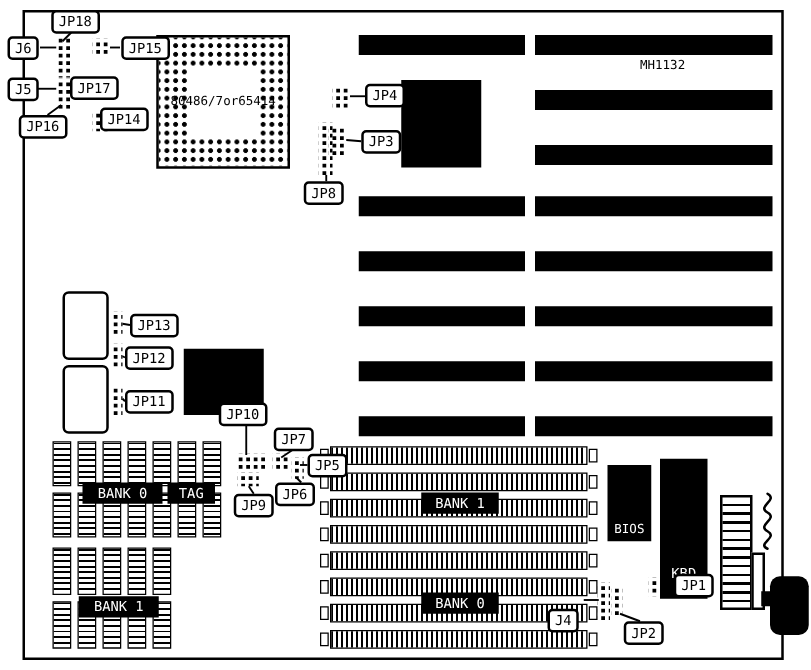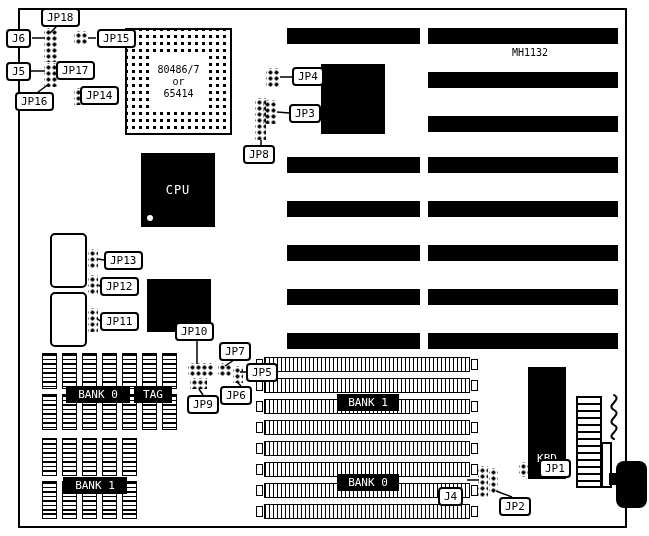--- a/index.html
+++ b/index.html
@@ -13,21 +13,21 @@
              border-radius:4px; font-size:11px; line-height:13px; padding:1px 4px;
              white-space:nowrap; }
   .pins { position:absolute; z-index:1;
           background-image: radial-gradient(circle, #000 1.6px, transparent 1.9px);
           background-size:6px 6px; background-position:1.5px 1.5px; }
   .socket { position:absolute; left:125px; top:28px; width:107px; height:107px;
             border:2px solid #000; z-index:1;
             background-image: radial-gradient(circle, #000 1.7px, transparent 2px);
             background-size:7px 7px; background-position:3px 3px; }
   .socket-center { position:absolute; inset:23px; background:#fff; display:flex;
-                   flex-direction:column; align-items:center; justify-content:center;
+                   flex-direction:row; align-items:center; justify-content:center;
                    font-size:10px; line-height:12px; text-align:center; }
   .blackchip { position:absolute; background:#000; z-index:1; }
   .cpu { position:absolute; left:141px; top:153px; width:74px; height:74px; background:#000;
          color:#fff; display:flex; align-items:center; justify-content:center;
          font-size:12px; letter-spacing:1px; z-index:1; }
   .cpu-dot { position:absolute; left:147px; top:215px; width:6px; height:6px;
              border-radius:50%; background:#fff; z-index:2; }
   .whitechip { position:absolute; width:37px; height:55px; border:2px solid #000;
                border-radius:5px; background:#fff; z-index:1; }
   .model { position:absolute; left:512px; top:47px; font-size:10px; z-index:1; }
@@ -85,21 +85,20 @@
   <div class="model">MH1132</div>
 
   <div class="socket">
     <div class="socket-center">
       <span>80486/7</span>
       <span>or</span>
       <span>65414</span>
     </div>
   </div>
 
-  <div class="cpu">CPU</div>
   <div class="cpu-dot"></div>
 
   <div class="blackchip" style="left:321px;top:64px;width:64px;height:70px"></div>
   <div class="blackchip" style="left:147px;top:279px;width:64px;height:53px"></div>
 
   <div class="whitechip" style="left:50px;top:233px"></div>
   <div class="whitechip" style="left:50px;top:292px"></div>
 
   <div class="pins" style="left:44px;top:28px;width:13px;height:34px"></div>
   <div class="pins" style="left:74px;top:31px;width:13px;height:13px"></div>
@@ -190,20 +189,21 @@
       </div>
     <div class="simm">
         <div class="simm-cap"></div>
         <div class="simm-bar"></div>
         <div class="simm-cap"></div>
       </div>
   </div>
   <div class="banklabel" style="left:337px;top:394px;width:62px;height:17px">BANK 1</div>
   <div class="banklabel" style="left:337px;top:474px;width:62px;height:17px">BANK 0</div>
 
+  <div class="bios">BIOS</div>
   <div class="kbd">KBD</div>
 
   <div class="powercon"></div>
   <svg class="squig" width="22" height="50">
     <path d="M11 3 C 20 8, 2 13, 11 18 C 20 23, 2 28, 11 33 C 20 38, 2 43, 11 47" stroke="#000" stroke-width="2" fill="none" stroke-linecap="round"></path>
   </svg>
   <div class="smallrect"></div>
   <div class="din-tab"></div>
   <div class="din"></div>
 

